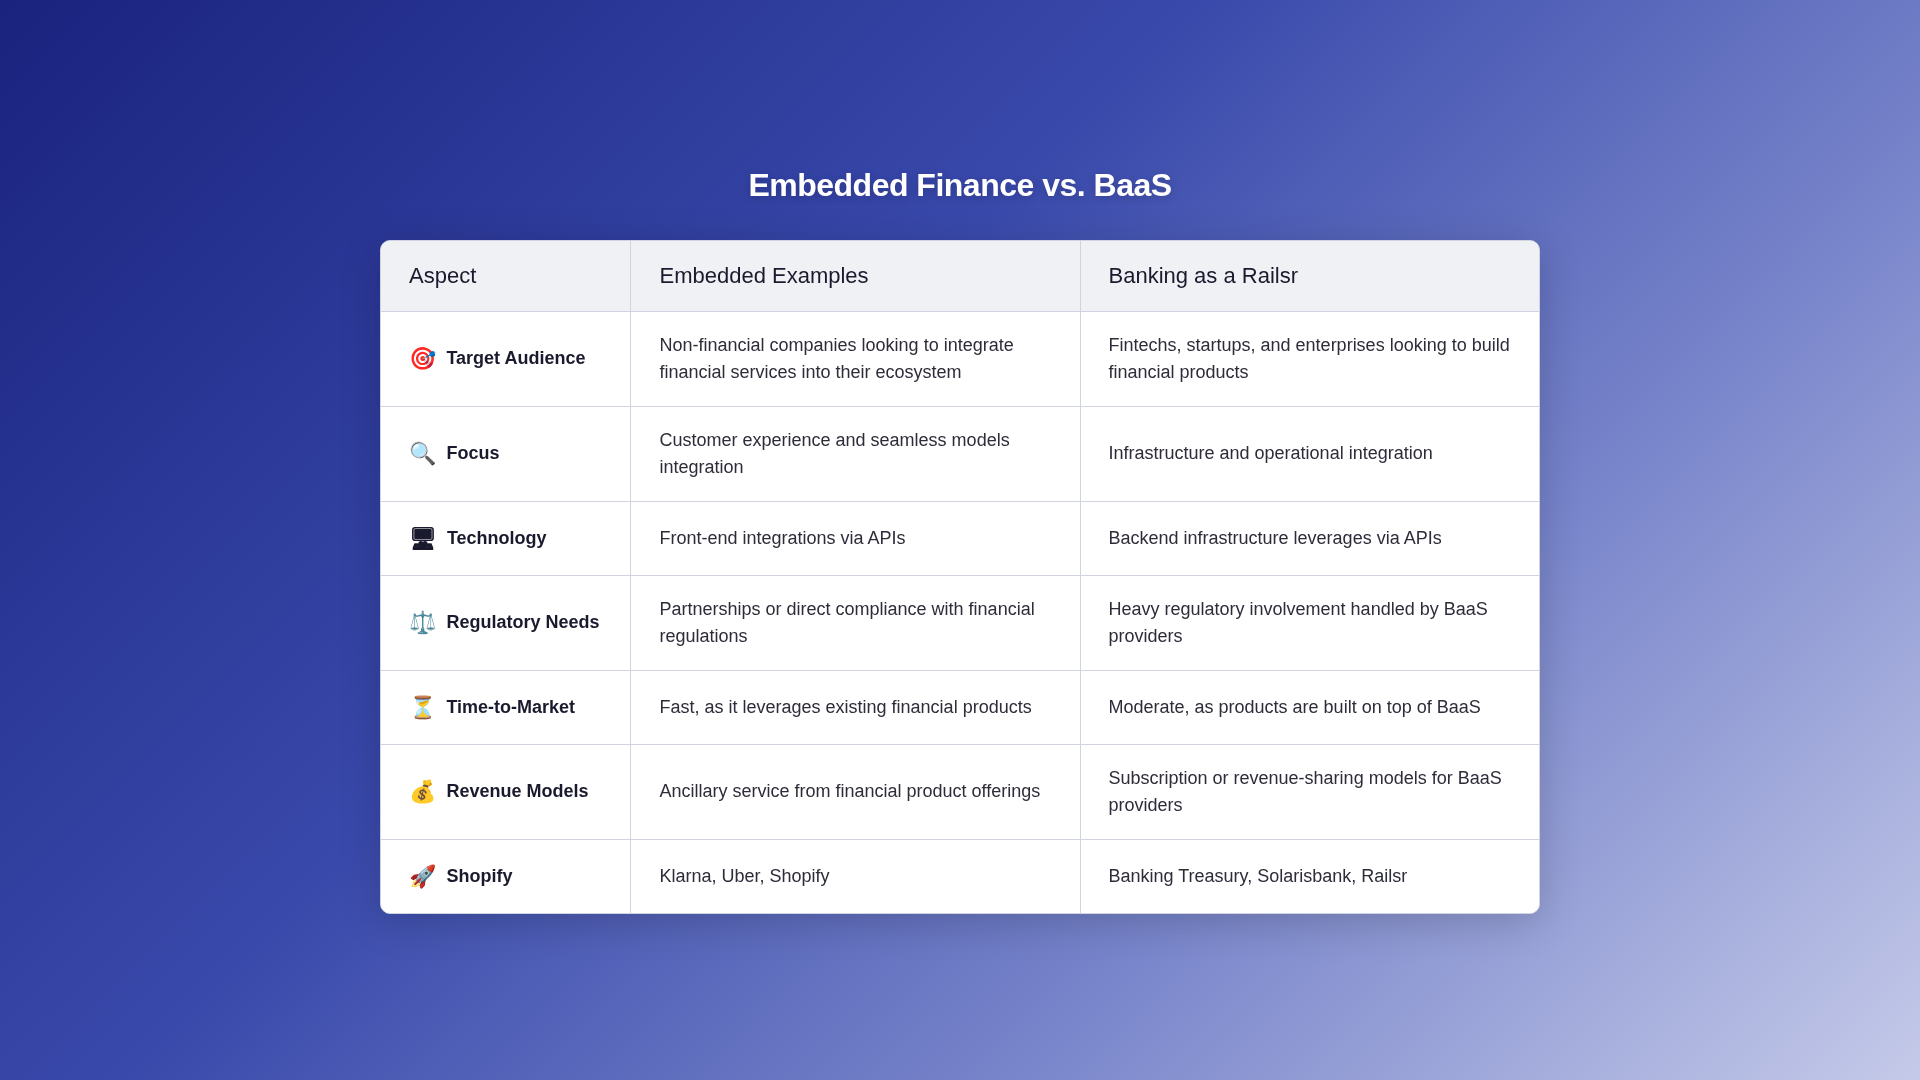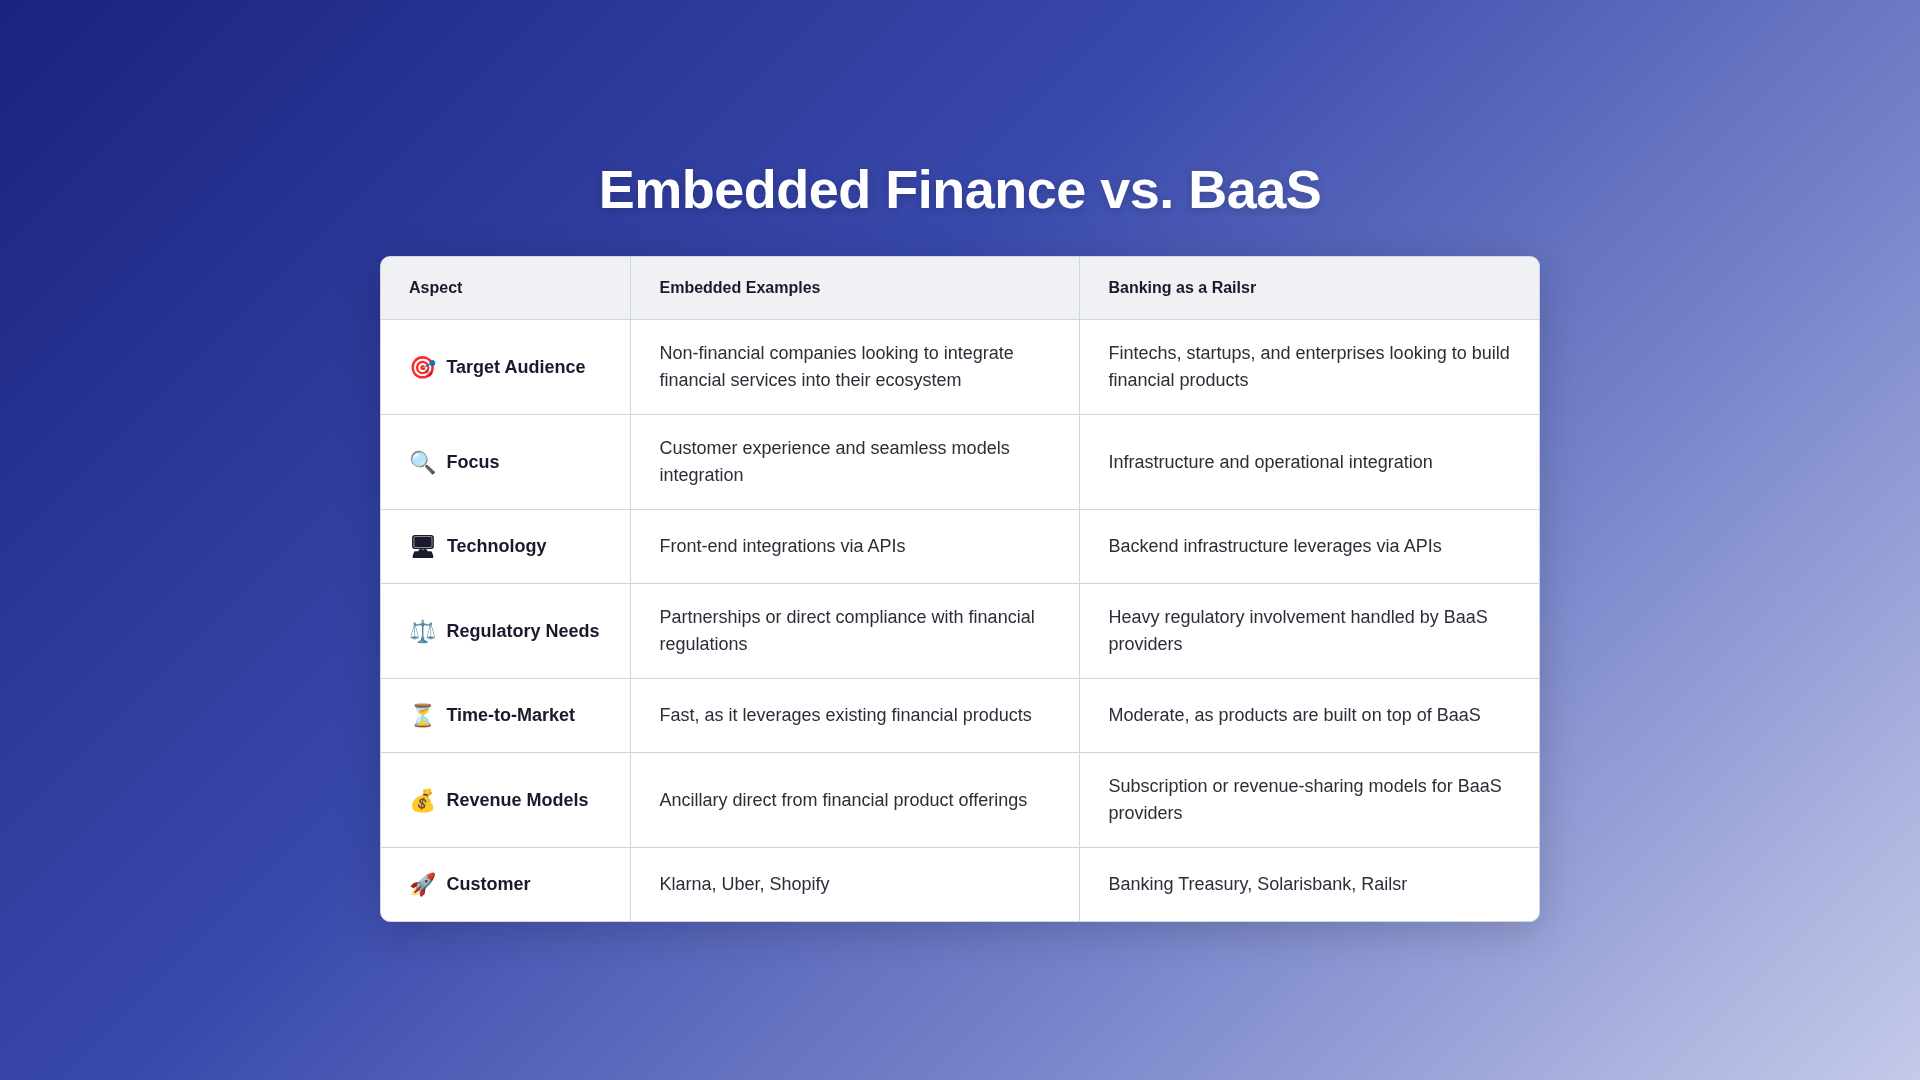--- a/index.html
+++ b/index.html
@@ -11,21 +11,21 @@
       display: flex;
       flex-direction: column;
       align-items: center;
       justify-content: center;
       font-family: -apple-system, BlinkMacSystemFont, 'Segoe UI', Arial, sans-serif;
       overflow: hidden;
     }
 
     .page-title {
       color: #ffffff;
-      font-size: 54px;
+      font-size: 32px;
       font-weight: 800;
       margin-bottom: 36px;
       text-shadow: 0 2px 8px rgba(0,0,0,0.18);
       letter-spacing: -0.5px;
     }
 
     .table-container {
       background: #f7f8fa;
       border-radius: 10px;
       overflow: hidden;
@@ -39,22 +39,22 @@
       border-collapse: collapse;
     }
 
     thead tr {
       background: #f0f1f5;
     }
 
     thead th {
       padding: 22px 28px;
       text-align: left;
-      font-size: 16px;
-      font-weight: 700;
+      font-size: 22px;
+      font-weight: 400;
       color: #1a1a2e;
       border-bottom: 1.5px solid #d0d4e0;
     }
 
     thead th:not(:last-child) {
       border-right: 1.5px solid #d0d4e0;
     }
 
     tbody tr {
       background: #ffffff;
@@ -161,28 +161,28 @@
           <td class="col-ef">Fast, as it leverages existing financial products</td>
           <td class="col-baas">Moderate, as products are built on top of BaaS</td>
         </tr>
         <tr>
           <td class="col-aspect">
             <span class="aspect-cell">
               <span class="icon">💰</span>
               <span>Revenue Models</span>
             </span>
           </td>
-          <td class="col-ef">Ancillary direct from financial product offerings</td>
+          <td class="col-ef">Ancillary service from financial product offerings</td>
           <td class="col-baas">Subscription or revenue-sharing models for BaaS providers</td>
         </tr>
         <tr>
           <td class="col-aspect">
             <span class="aspect-cell">
               <span class="icon">🚀</span>
-              <span>Customer</span>
+              <span>Shopify</span>
             </span>
           </td>
           <td class="col-ef">Klarna, Uber, Shopify</td>
           <td class="col-baas">Banking Treasury, Solarisbank, Railsr</td>
         </tr>
       </tbody>
   </table>
 </div>
 
 </body></html>

